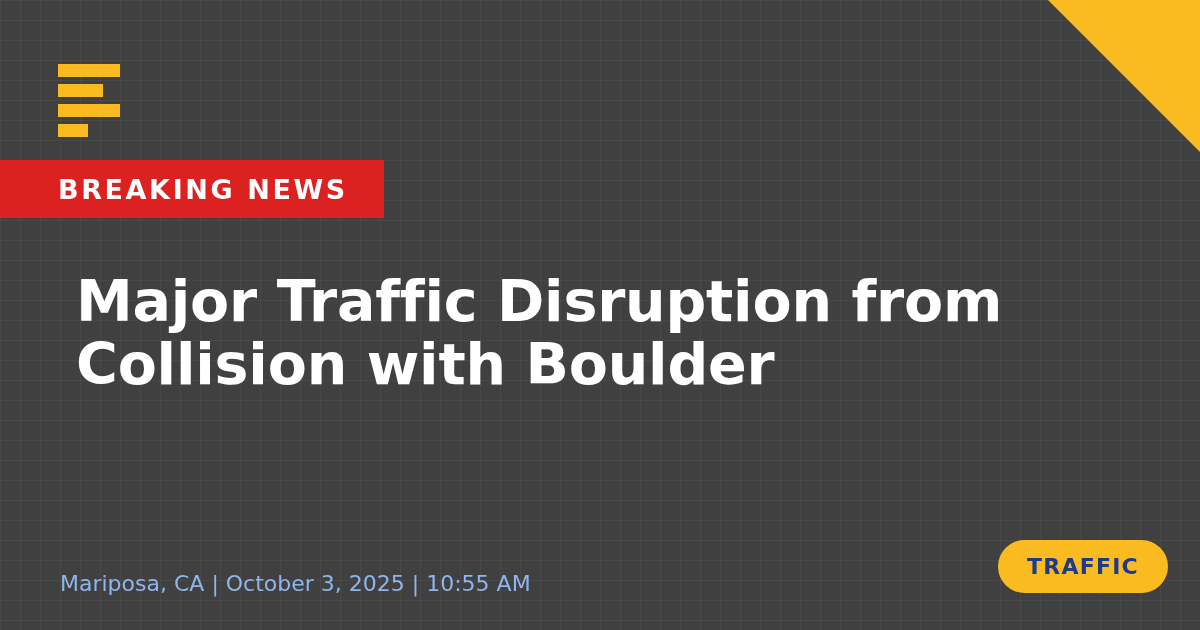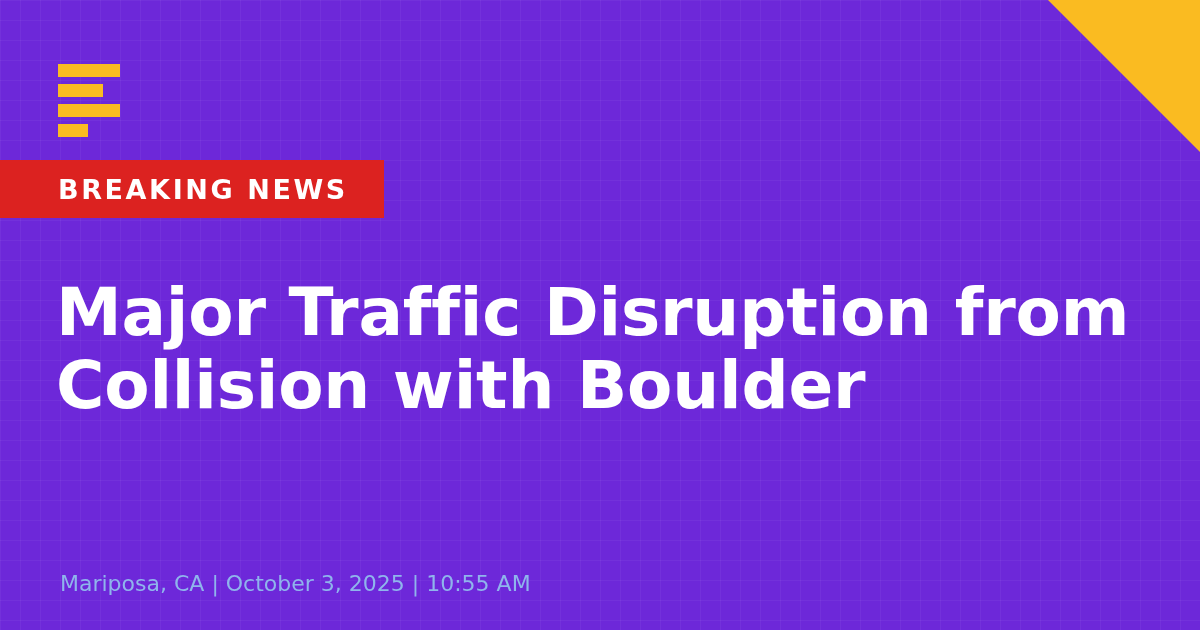--- a/index.html
+++ b/index.html
@@ -10,21 +10,21 @@
     width: 1200px;
     height: 630px;
     overflow: hidden;
     font-family: "DejaVu Sans", "Liberation Sans", sans-serif;
   }
 
   #card {
     position: relative;
     width: 1200px;
     height: 630px;
-    background-color: #6d28d9;
+    background-color: #404040;
     overflow: hidden;
   }
 
   
   #grid {
     position: absolute;
     inset: 0;
     background-image:
       linear-gradient(to right, rgba(255,255,255,0.045) 1px, transparent 1px),
       linear-gradient(to bottom, rgba(255,255,255,0.045) 1px, transparent 1px);
@@ -77,25 +77,25 @@
     font-size: 27px;
     font-weight: bold;
     letter-spacing: 2.6px;
     line-height: 1;
     white-space: nowrap;
   }
 
   
   #headline {
     position: absolute;
-    left: 56px;
+    left: 76px;
     top: 232px;
     width: 1095px;
     color: #ffffff;
-    font-size: 66px;
+    font-size: 57px;
     font-weight: bold;
     line-height: 1.11;
     letter-spacing: -0.2px;
   }
 
   
   #subtitle {
     position: absolute;
     left: 60px;
     top: 383px;
@@ -159,14 +159,17 @@
 
   <div id="breaking-badge">
     <span id="breaking-badge-label">BREAKING NEWS</span>
   </div>
 
   <h1 id="headline">Major Traffic Disruption from Collision with Boulder</h1>
 
 
   <div id="meta-line">Mariposa, CA | October 3, 2025 | 10:55 AM</div>
 
+  <div id="category-pill">
+    <span id="category-pill-label">TRAFFIC</span>
+  </div>
 
 </div>
 
 </body></html>

